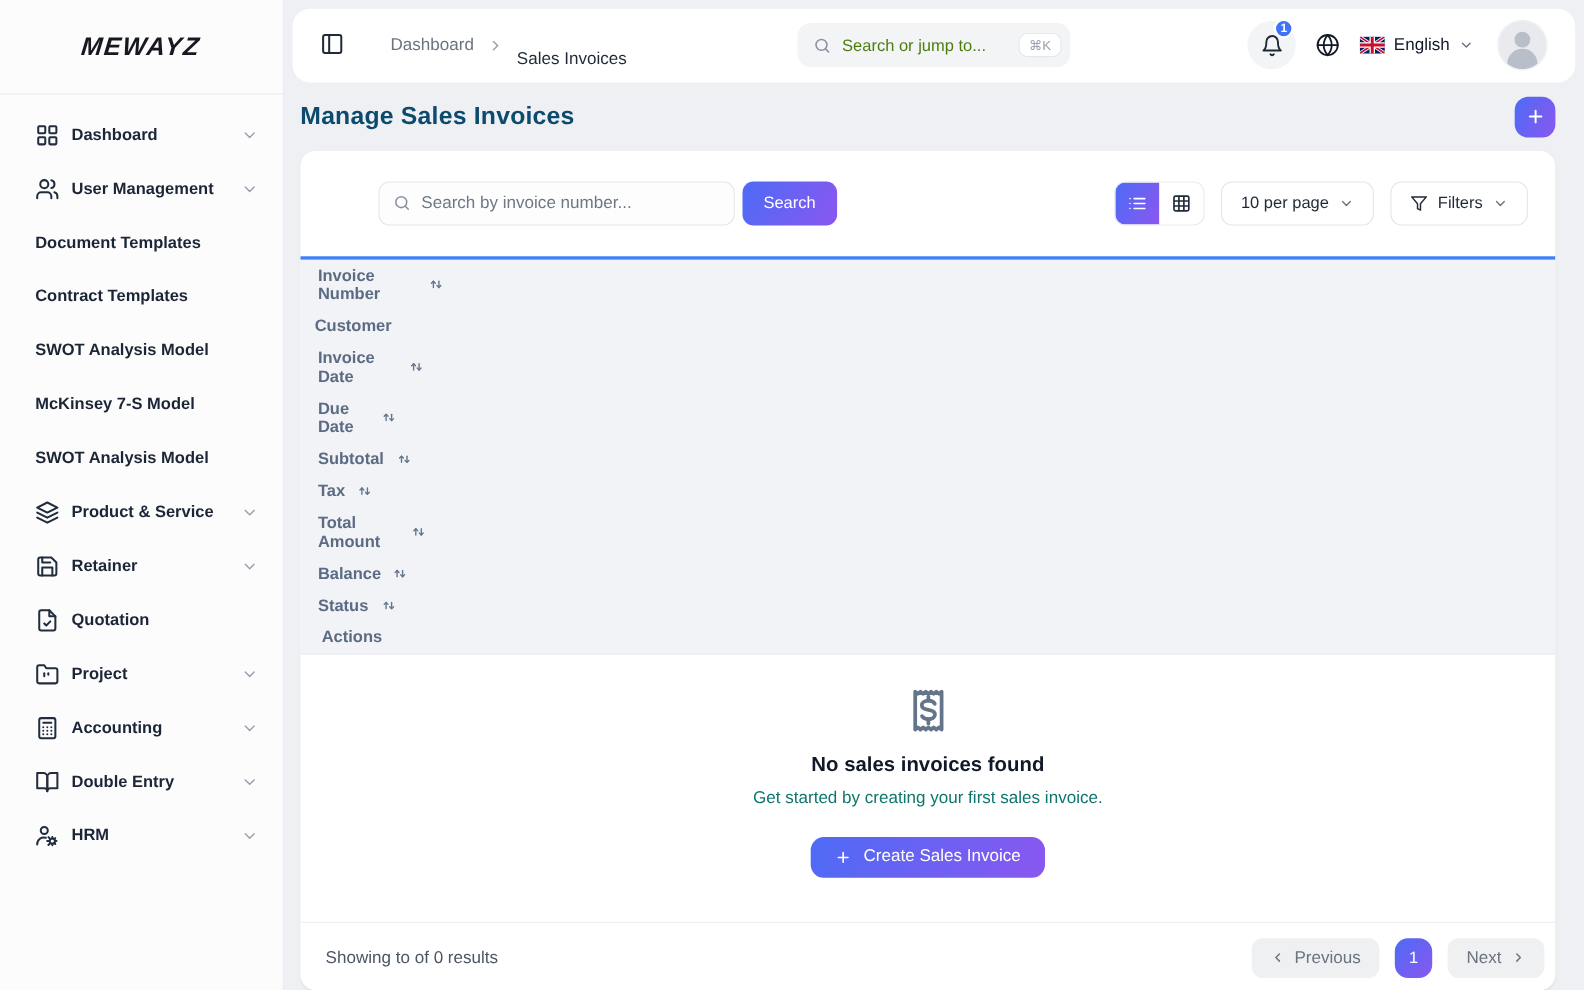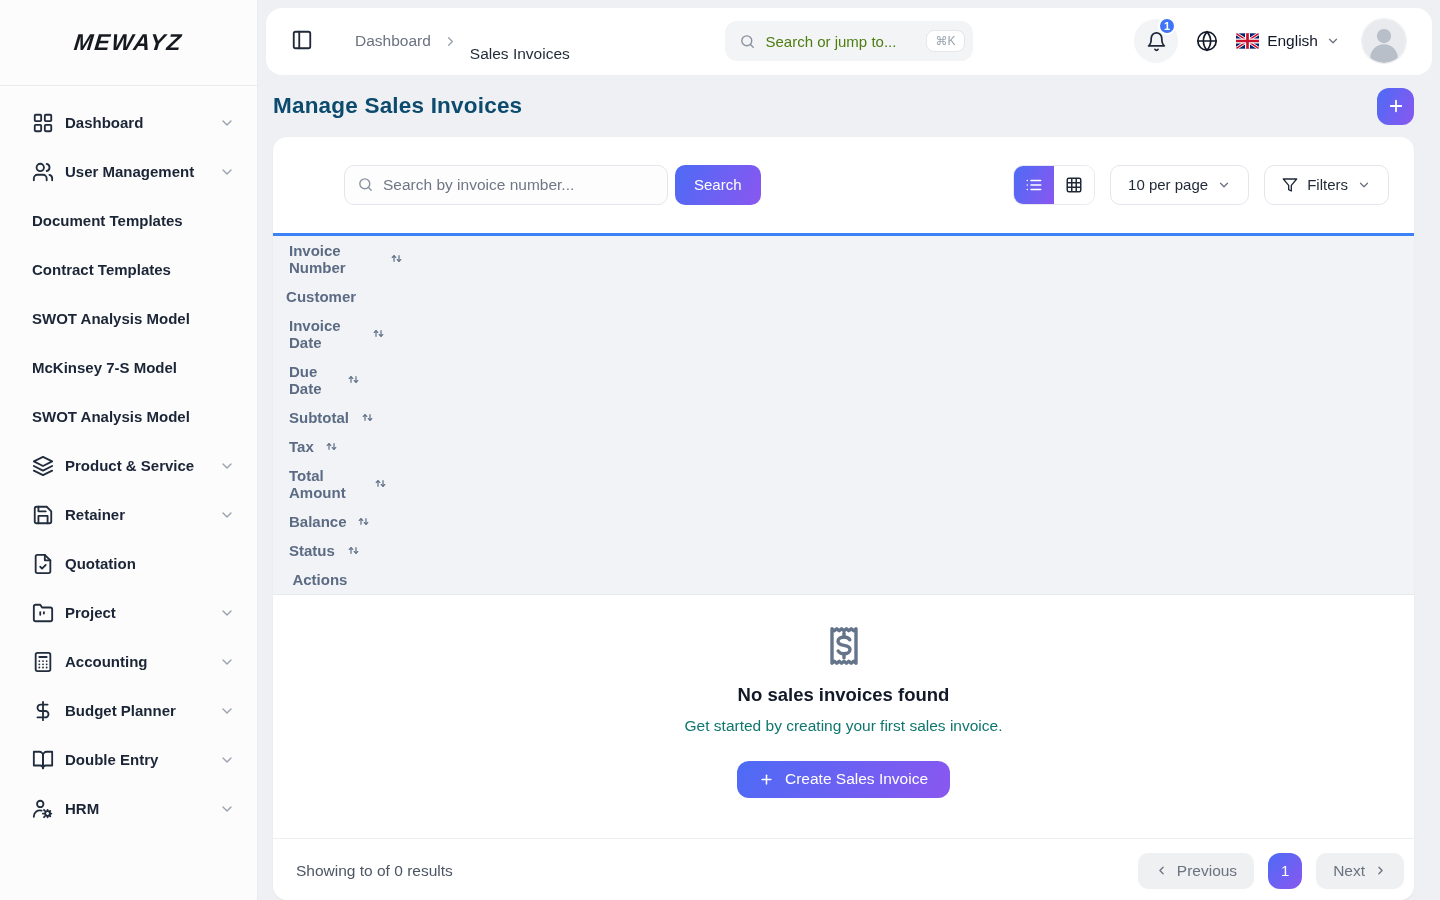--- a/index.html
+++ b/index.html
@@ -247,34 +247,20 @@
         <span class="nav-label">Accounting</span>
         <span class="nav-chev">
           <svg class="" viewBox="0 0 24 24" fill="none" stroke="currentColor" stroke-width="2" stroke-linecap="round" stroke-linejoin="round">
             <path d="m6 9 6 6 6-6"></path>
           </svg>
         </span>
       </div>
       <div class="nav-item">
         <span class="nicon">
           <svg class="" viewBox="0 0 24 24" fill="none" stroke="currentColor" stroke-width="2" stroke-linecap="round" stroke-linejoin="round">
-            <line x1="12" y1="2" x2="12" y2="22"></line>
-            <path d="M17 5H9.5a3.5 3.5 0 0 0 0 7h5a3.5 3.5 0 0 1 0 7H6"></path>
-          </svg>
-        </span>
-        <span class="nav-label">Budget Planner</span>
-        <span class="nav-chev">
-          <svg class="" viewBox="0 0 24 24" fill="none" stroke="currentColor" stroke-width="2" stroke-linecap="round" stroke-linejoin="round">
-            <path d="m6 9 6 6 6-6"></path>
-          </svg>
-        </span>
-      </div>
-      <div class="nav-item">
-        <span class="nicon">
-          <svg class="" viewBox="0 0 24 24" fill="none" stroke="currentColor" stroke-width="2" stroke-linecap="round" stroke-linejoin="round">
             <path d="M2 3h6a4 4 0 0 1 4 4v14a3 3 0 0 0-3-3H2z"></path>
             <path d="M22 3h-6a4 4 0 0 0-4 4v14a3 3 0 0 1 3-3h7z"></path>
           </svg>
         </span>
         <span class="nav-label">Double Entry</span>
         <span class="nav-chev">
           <svg class="" viewBox="0 0 24 24" fill="none" stroke="currentColor" stroke-width="2" stroke-linecap="round" stroke-linejoin="round">
             <path d="m6 9 6 6 6-6"></path>
           </svg>
         </span>

